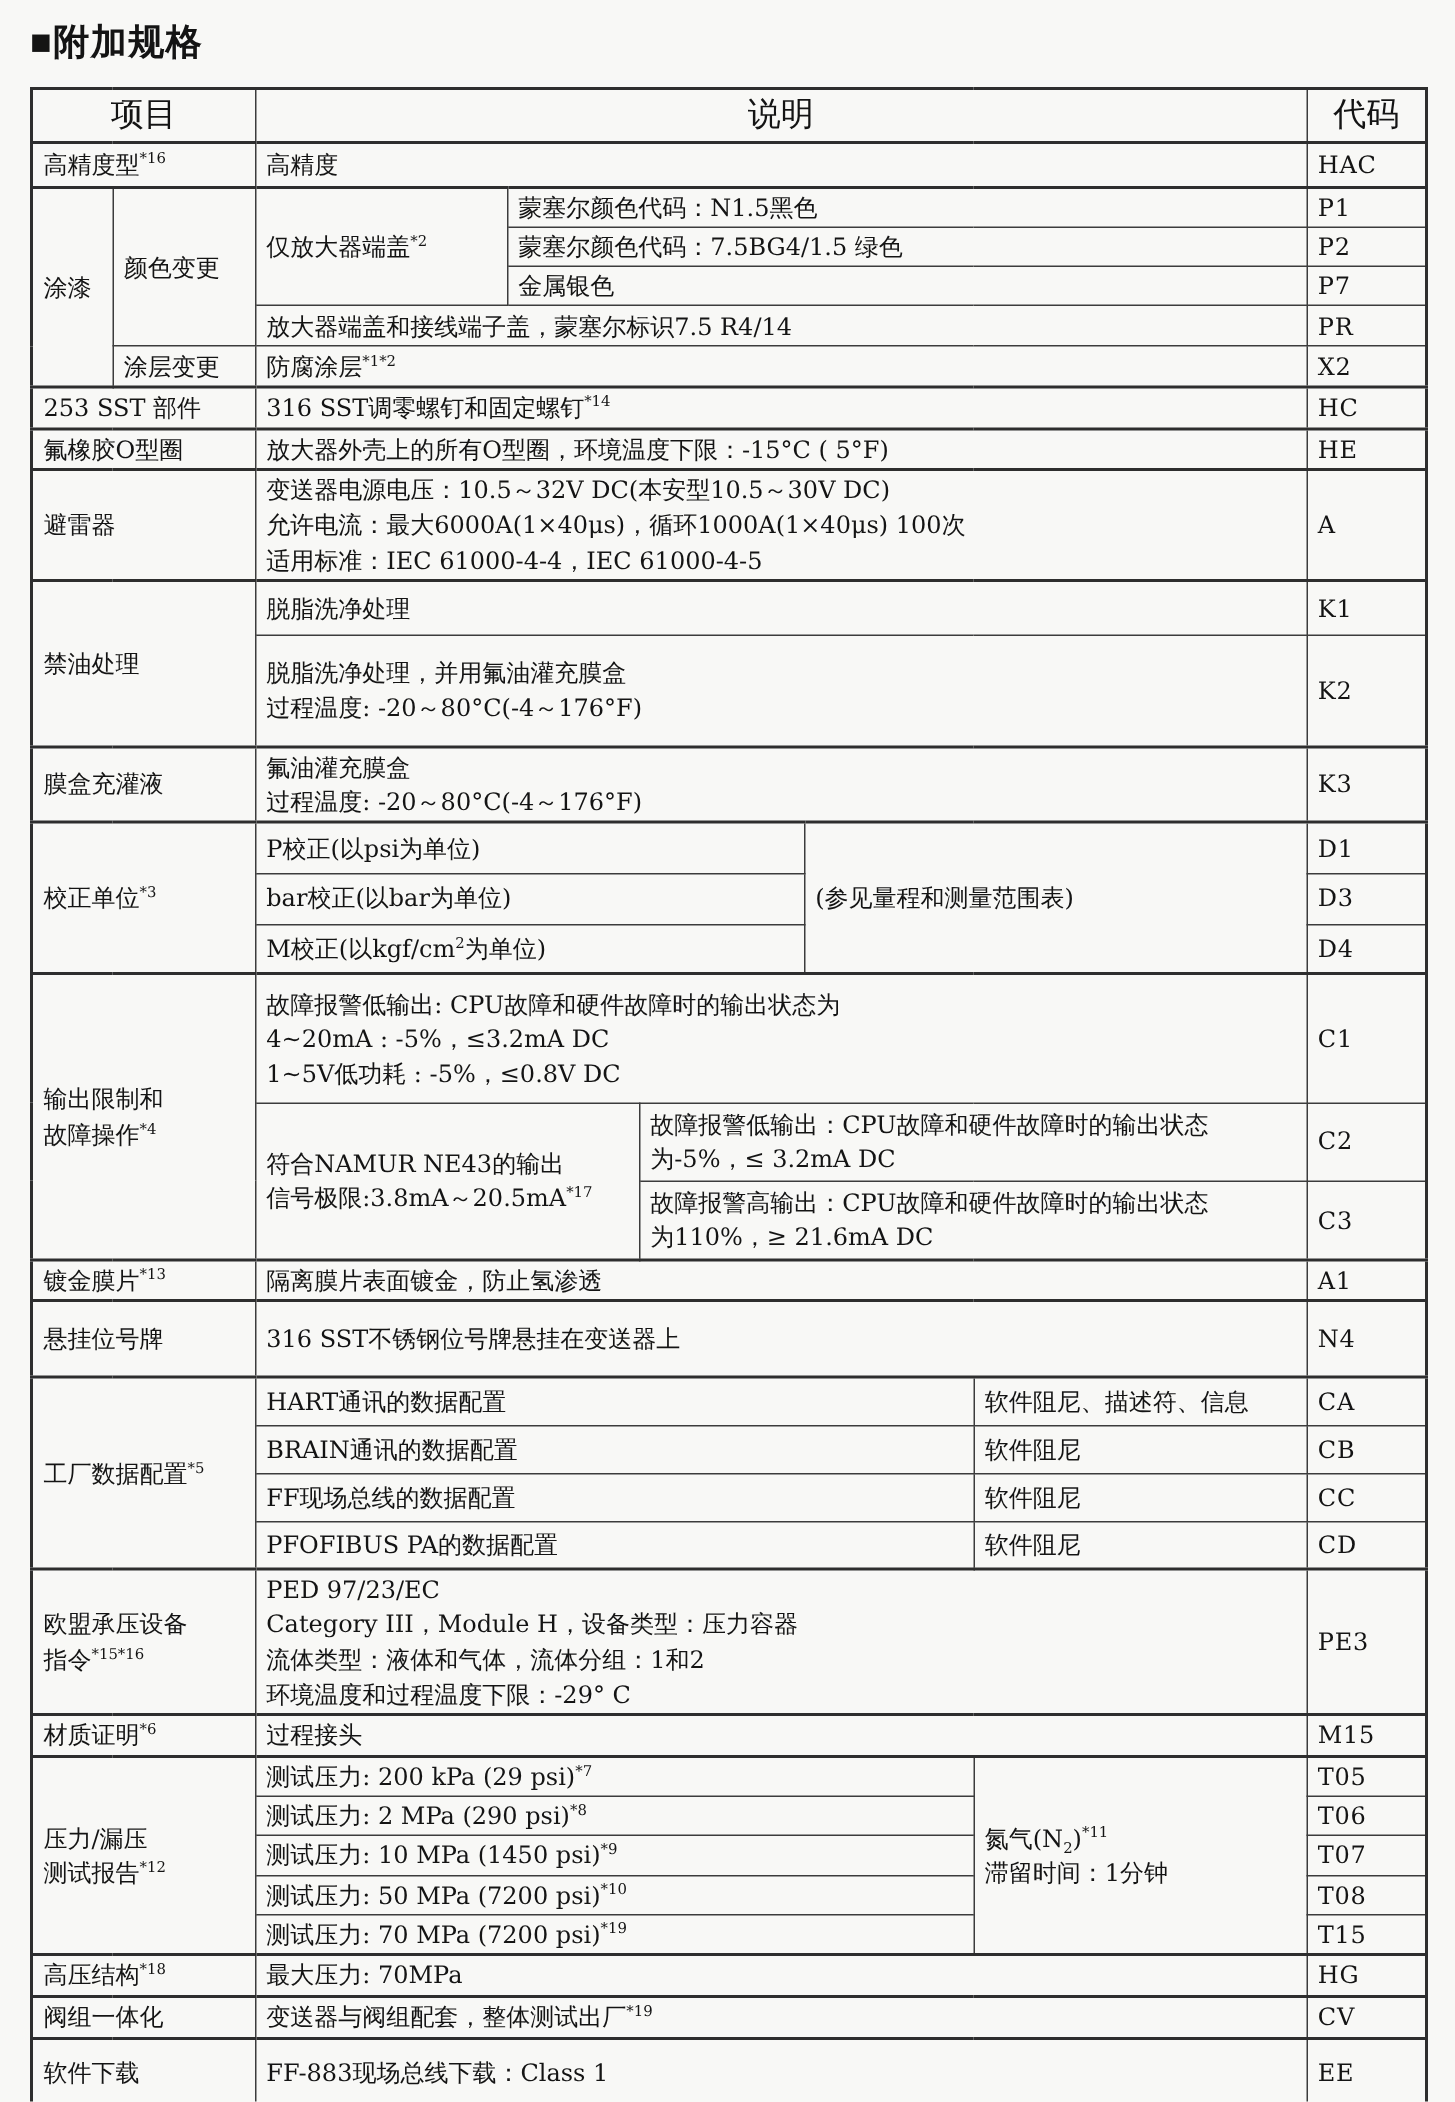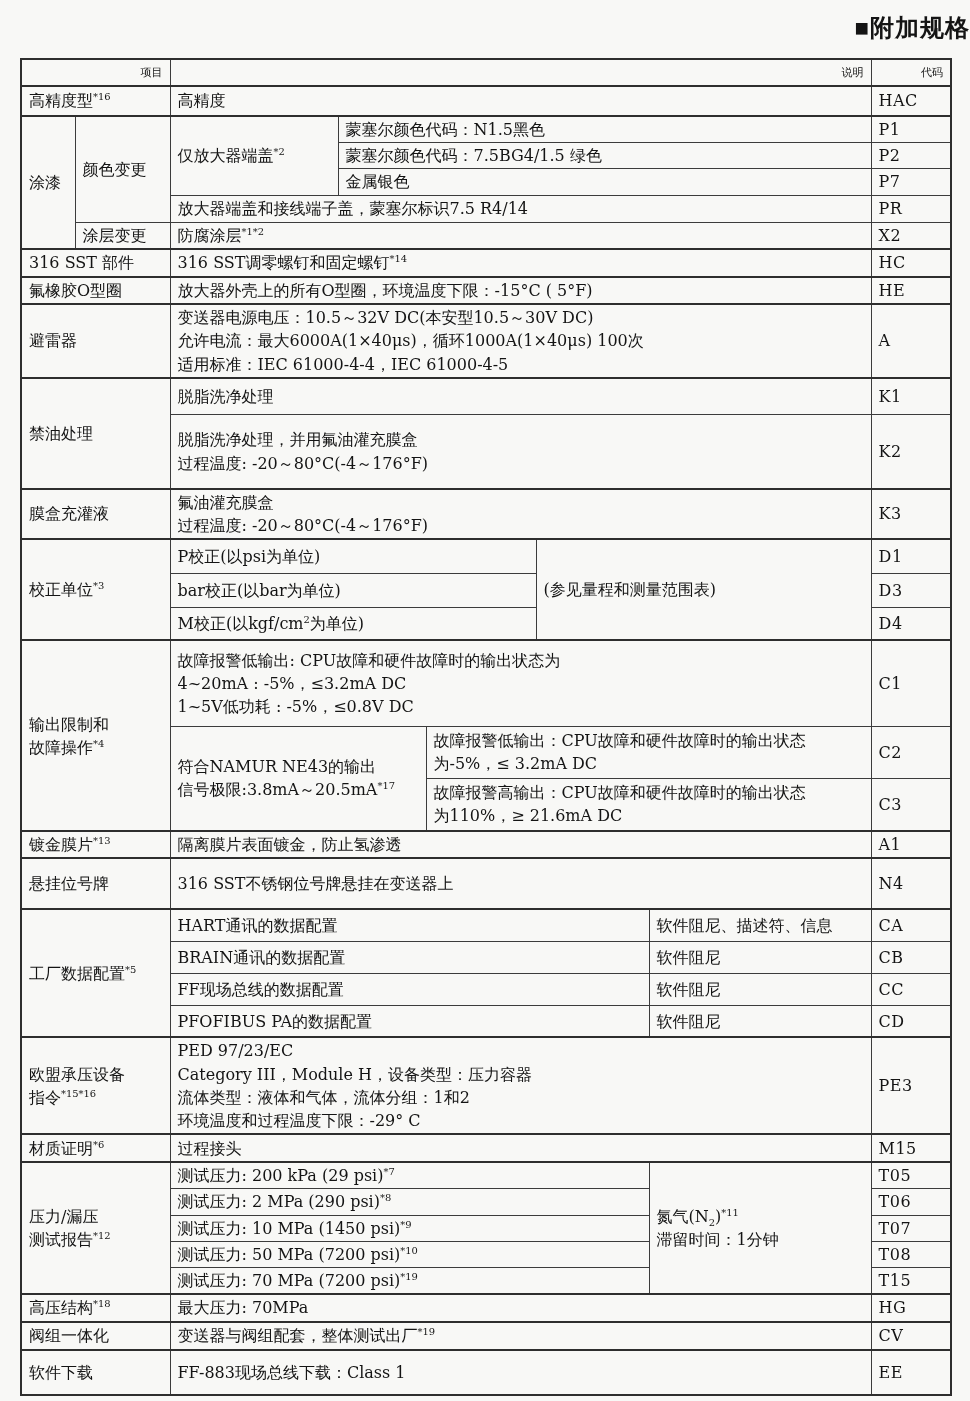--- a/index.html
+++ b/index.html
@@ -9,41 +9,40 @@
     color:#141414;
     font-family:"DejaVu Serif","Liberation Serif",serif;
     overflow:hidden;
   }
   .page-title {
     margin:12px 0 0 20px;
     font-family:"Liberation Sans","DejaVu Sans",sans-serif;
     font-weight:bold;
     font-size:24px;
     letter-spacing:1px;
-    text-align:right;
   }
   table.spec {
     border-collapse:collapse;
     table-layout:fixed;
     width:930px;
     margin:14px 0 0 20px;
     border:2px solid #2e2e2e;
   }
   table.spec td, table.spec th {
     border:1px solid #3c3c3c;
     font-size:16px;
     font-weight:normal;
     line-height:1.45;
     padding:1px 7px;
     white-space:pre-line;
     vertical-align:middle;
     text-align:left;
     overflow:hidden;
   }
-  table.spec th { text-align:right; font-size:11px; }
+  table.spec th { text-align:center; font-size:22px; }
   tr.g > td { border-top:2px solid #2e2e2e; }
   td.code { text-align:center; font-size:17px; padding:1px 2px; letter-spacing:0.5px; }
   td.ctr  { text-align:center; padding:1px 2px;margin-top:48px; }
   td.top  { vertical-align:top; padding-top:4px; }
   sup { font-size:0.62em; line-height:0; }
   sub { font-size:0.62em; line-height:0; }
 </style>
 </head>
 <body>
 
@@ -93,21 +92,21 @@
     <td colspan="5">放大器端盖和接线端子盖，蒙塞尔标识7.5 R4/14</td>
     <td class="code">PR</td>
   </tr>
   <tr style="height:27px">
     <td>涂层变更</td>
     <td colspan="5">防腐涂层<sup>*1*2</sup></td>
     <td class="code">X2</td>
   </tr>
 
   <tr class="g" style="height:28px">
-    <td colspan="2">316 SST 部件</td>
+    <td colspan="2">253 SST 部件</td>
     <td colspan="5">316 SST调零螺钉和固定螺钉<sup>*14</sup></td>
     <td class="code">HC</td>
   </tr>
 
   <tr class="g" style="height:16px">
     <td colspan="2">氟橡胶O型圈</td>
     <td colspan="5">放大器外壳上的所有O型圈，环境温度下限：-15°C ( 5°F)</td>
     <td class="code">HE</td>
   </tr>
 

